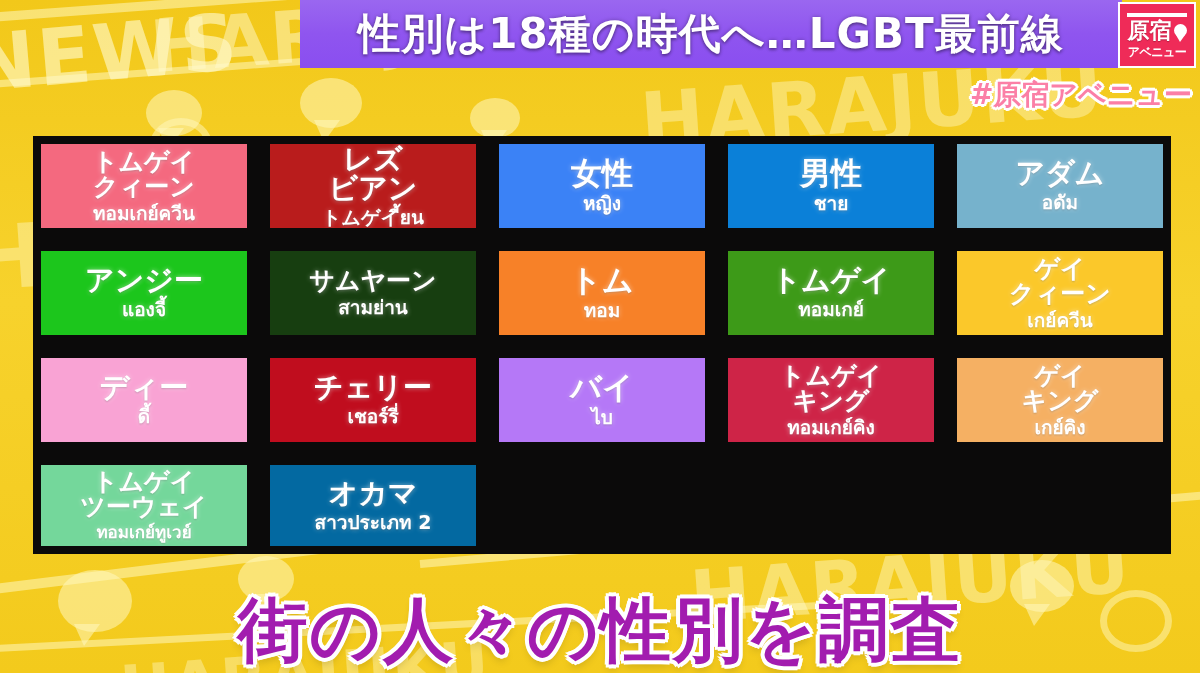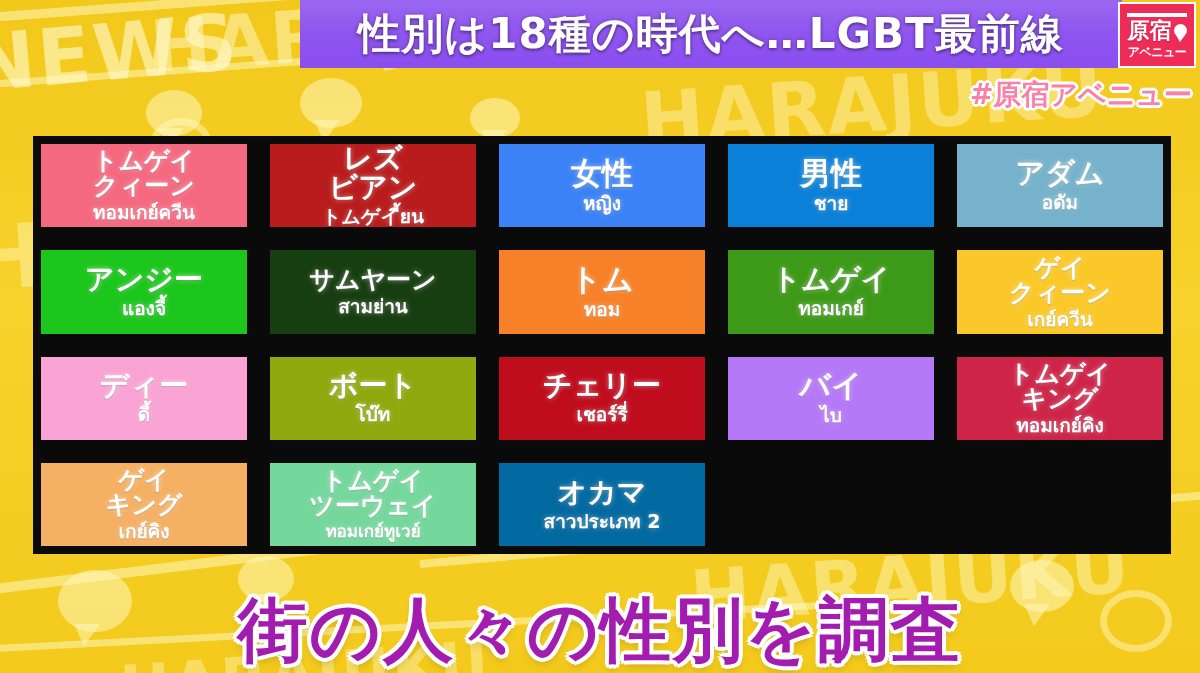--- a/index.html
+++ b/index.html
@@ -182,24 +182,20 @@
         </div>
         <div class="card" style="background: rgb(251, 200, 42);">
           <div class="jp jp-3">ゲイ
 クィーン</div>
           <div class="th th-s">เกย์ควีน</div>
         </div>
         <div class="card" style="background: rgb(249, 163, 212);">
           <div class="jp jp-2">ディー</div>
           <div class="th th-s">ดี้</div>
         </div>
-        <div class="card" style="background: rgb(143, 168, 13);">
-          <div class="jp jp-2">ボート</div>
-          <div class="th th-s">โบ๊ท</div>
-        </div>
         <div class="card" style="background: rgb(192, 13, 30);">
           <div class="jp jp-2">チェリー</div>
           <div class="th th-s">เชอร์รี่</div>
         </div>
         <div class="card" style="background: rgb(181, 120, 247);">
           <div class="jp jp-1">バイ</div>
           <div class="th th-s">ไบ</div>
         </div>
         <div class="card" style="background: rgb(206, 36, 71);">
           <div class="jp jp-3">トムゲイ

